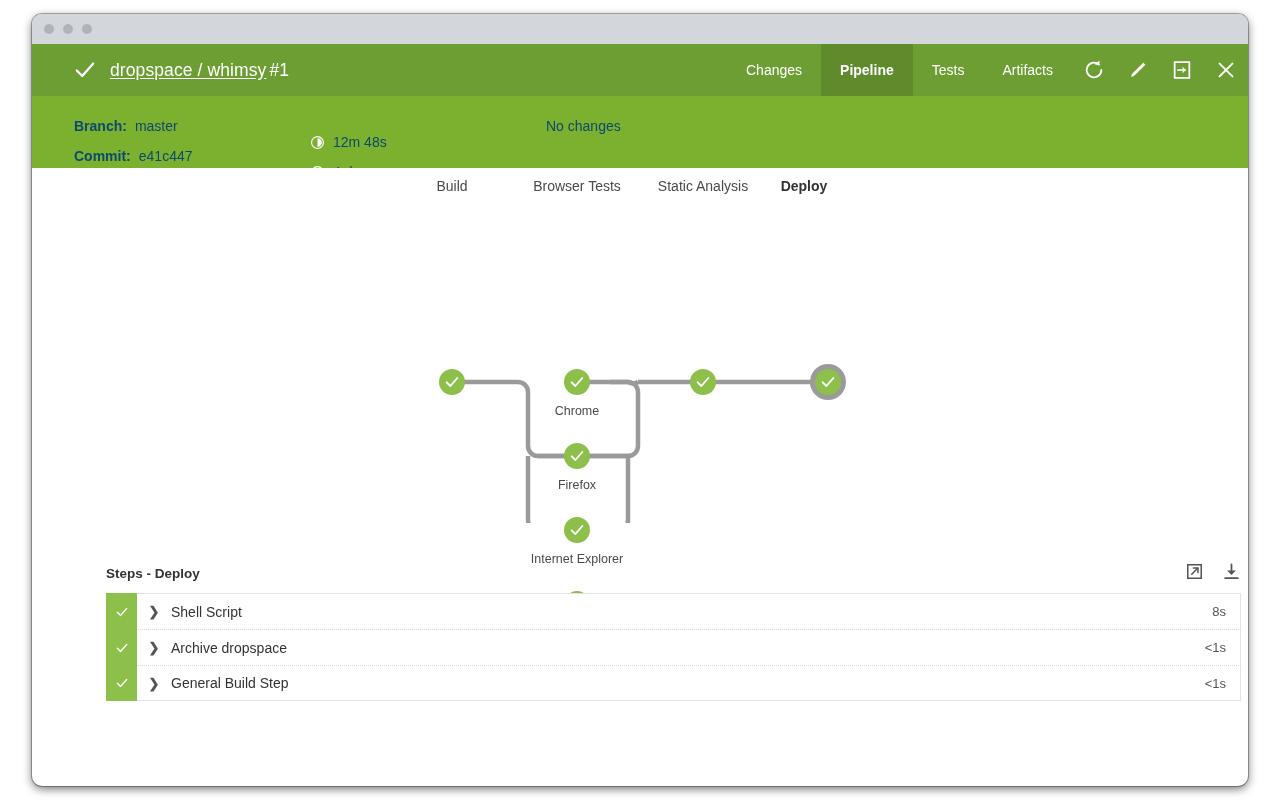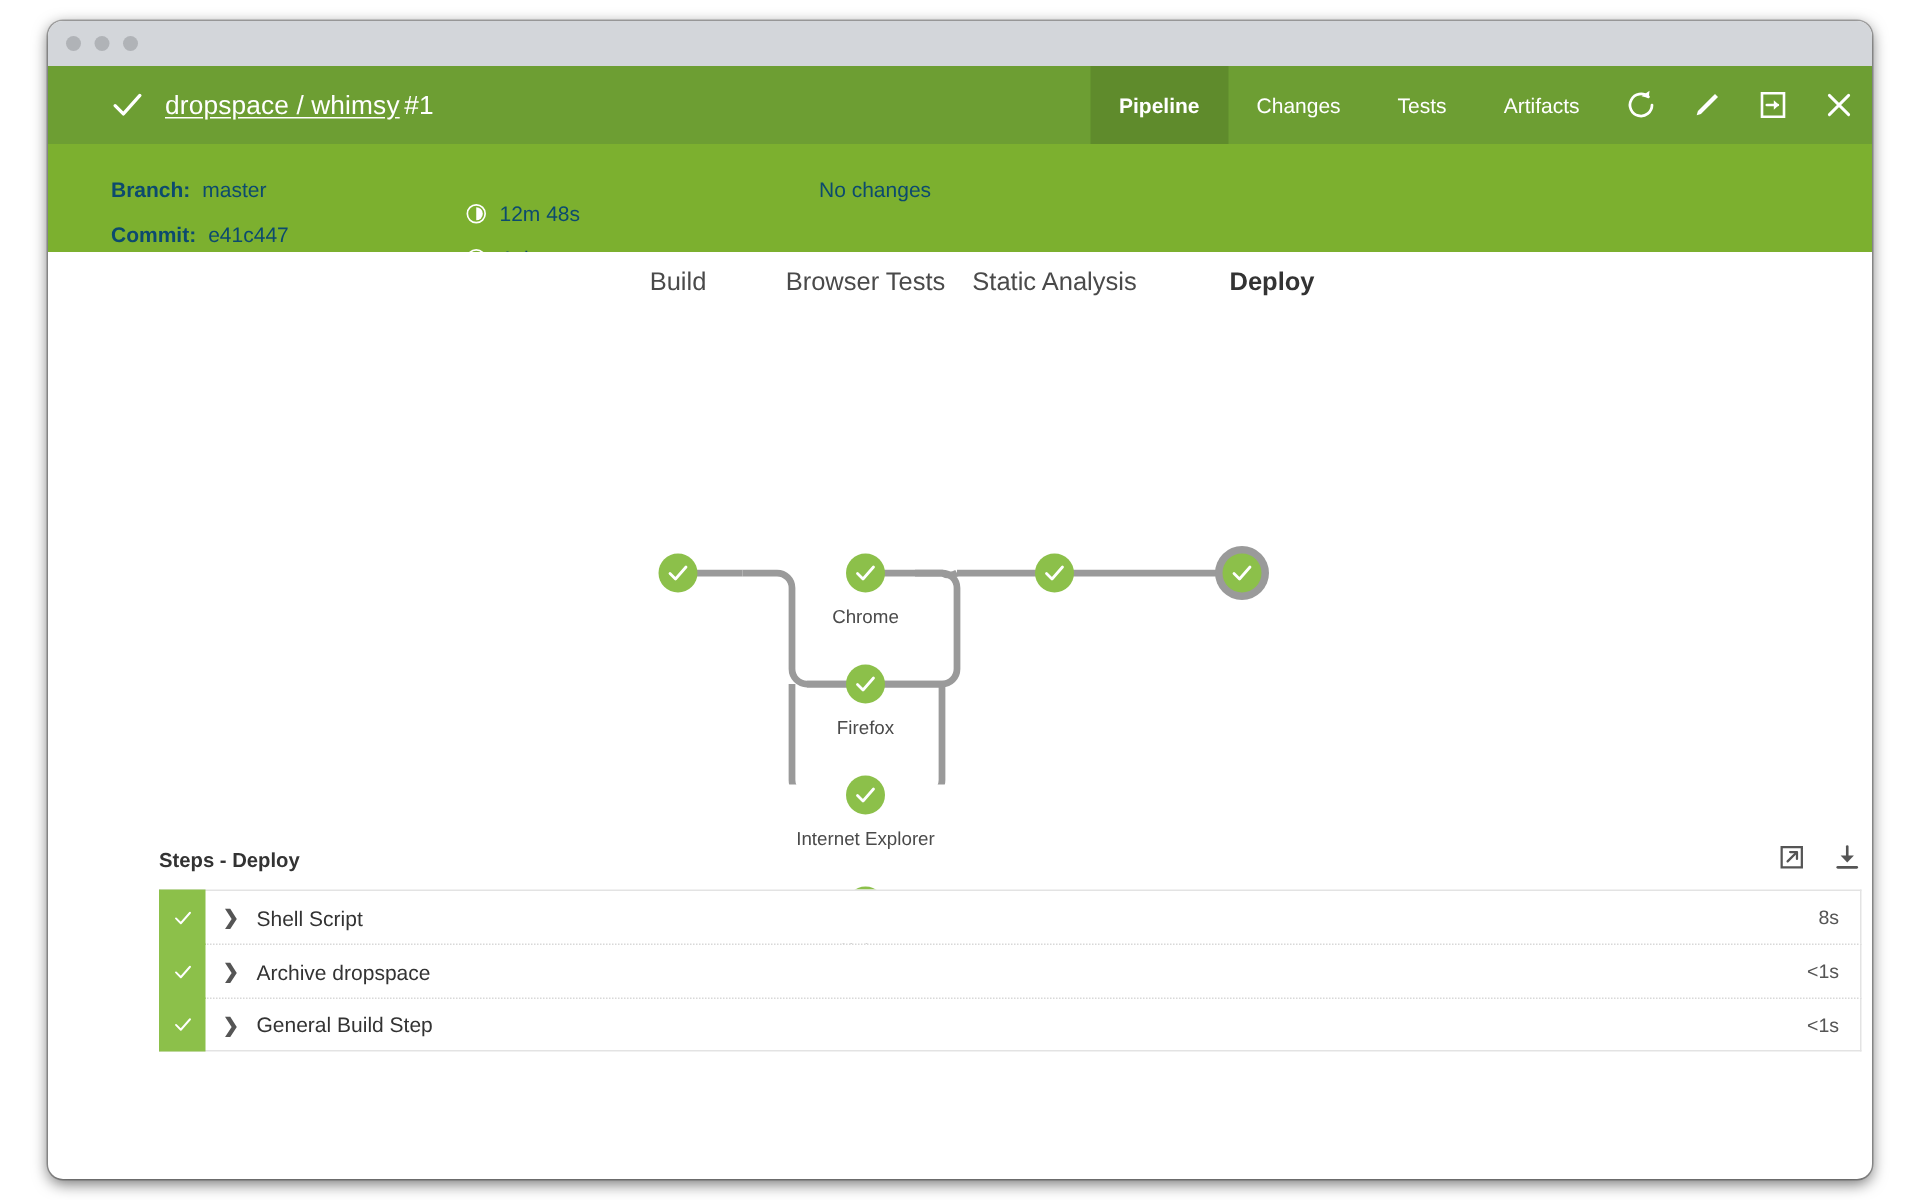--- a/index.html
+++ b/index.html
@@ -122,21 +122,21 @@
     position: relative;
     height: 355px;
     background: #ffffff;
   }
   .graph {
     position: absolute;
     left: 0; top: 0;
   }
   .stage-label {
     position: absolute;
-    font-size: 17px;
+    font-size: 14px;
     color: #4a4a4a;
     white-space: nowrap;
     transform: translateX(-50%);
   }
   .stage-label.sel { font-weight: bold; color: #333333; }
   .node-label {
     position: absolute;
     font-size: 12.5px;
     color: #4a4a4a;
     white-space: nowrap;
@@ -241,22 +241,22 @@
     <div class="runhead-left">
       <svg class="head-check" viewBox="0 0 24 24">
         <path d="M3 12.5 L9 18.5 L21 5" fill="none" stroke="#ffffff" stroke-width="2.4" stroke-linecap="round" stroke-linejoin="round"></path>
       </svg>
       <div class="run-title">
         <span class="repo">dropspace / whimsy</span><span class="num">#1</span>
       </div>
     </div>
 
     <div class="runhead-right">
+      <div class="tab">Changes</div>
       <div class="tab active">Pipeline</div>
-      <div class="tab">Changes</div>
       <div class="tab">Tests</div>
       <div class="tab">Artifacts</div>
 
       <div class="iconbtn">
         <svg width="22" height="22" viewBox="0 0 24 24">
           <path d="M20 12 a8 8 0 1 1 -2.6 -5.9" fill="none" stroke="#ffffff" stroke-width="2" stroke-linecap="round"></path>
           <path d="M18.2 1.6 L17.6 6.9 L12.4 5.6 Z" fill="#ffffff"></path>
         </svg>
       </div>
 
@@ -341,21 +341,21 @@
 
         <path d="M606 214 H 671"></path>
 
         <path d="M671 214 H 796"></path>
       </g>
     </svg>
 
     <div class="stage-label" style="left:420px; top:10px;">Build</div>
     <div class="stage-label" style="left:545px; top:10px;">Browser Tests</div>
     <div class="stage-label" style="left:671px; top:10px;">Static Analysis</div>
-    <div class="stage-label sel" style="left:816px; top:10px;">Deploy</div>
+    <div class="stage-label sel" style="left:772px; top:10px;">Deploy</div>
 
     <div class="node" style="left:420px; top:214px;">
       <svg width="16" height="16" viewBox="0 0 24 24">
         <path d="M4 12.5 L9.5 18 L20 6" fill="none" stroke="#ffffff" stroke-width="2.8" stroke-linecap="round" stroke-linejoin="round"></path>
       </svg>
     </div>
     <div class="node" style="left:545px; top:214px;">
       <svg width="16" height="16" viewBox="0 0 24 24">
         <path d="M4 12.5 L9.5 18 L20 6" fill="none" stroke="#ffffff" stroke-width="2.8" stroke-linecap="round" stroke-linejoin="round"></path>
       </svg>

